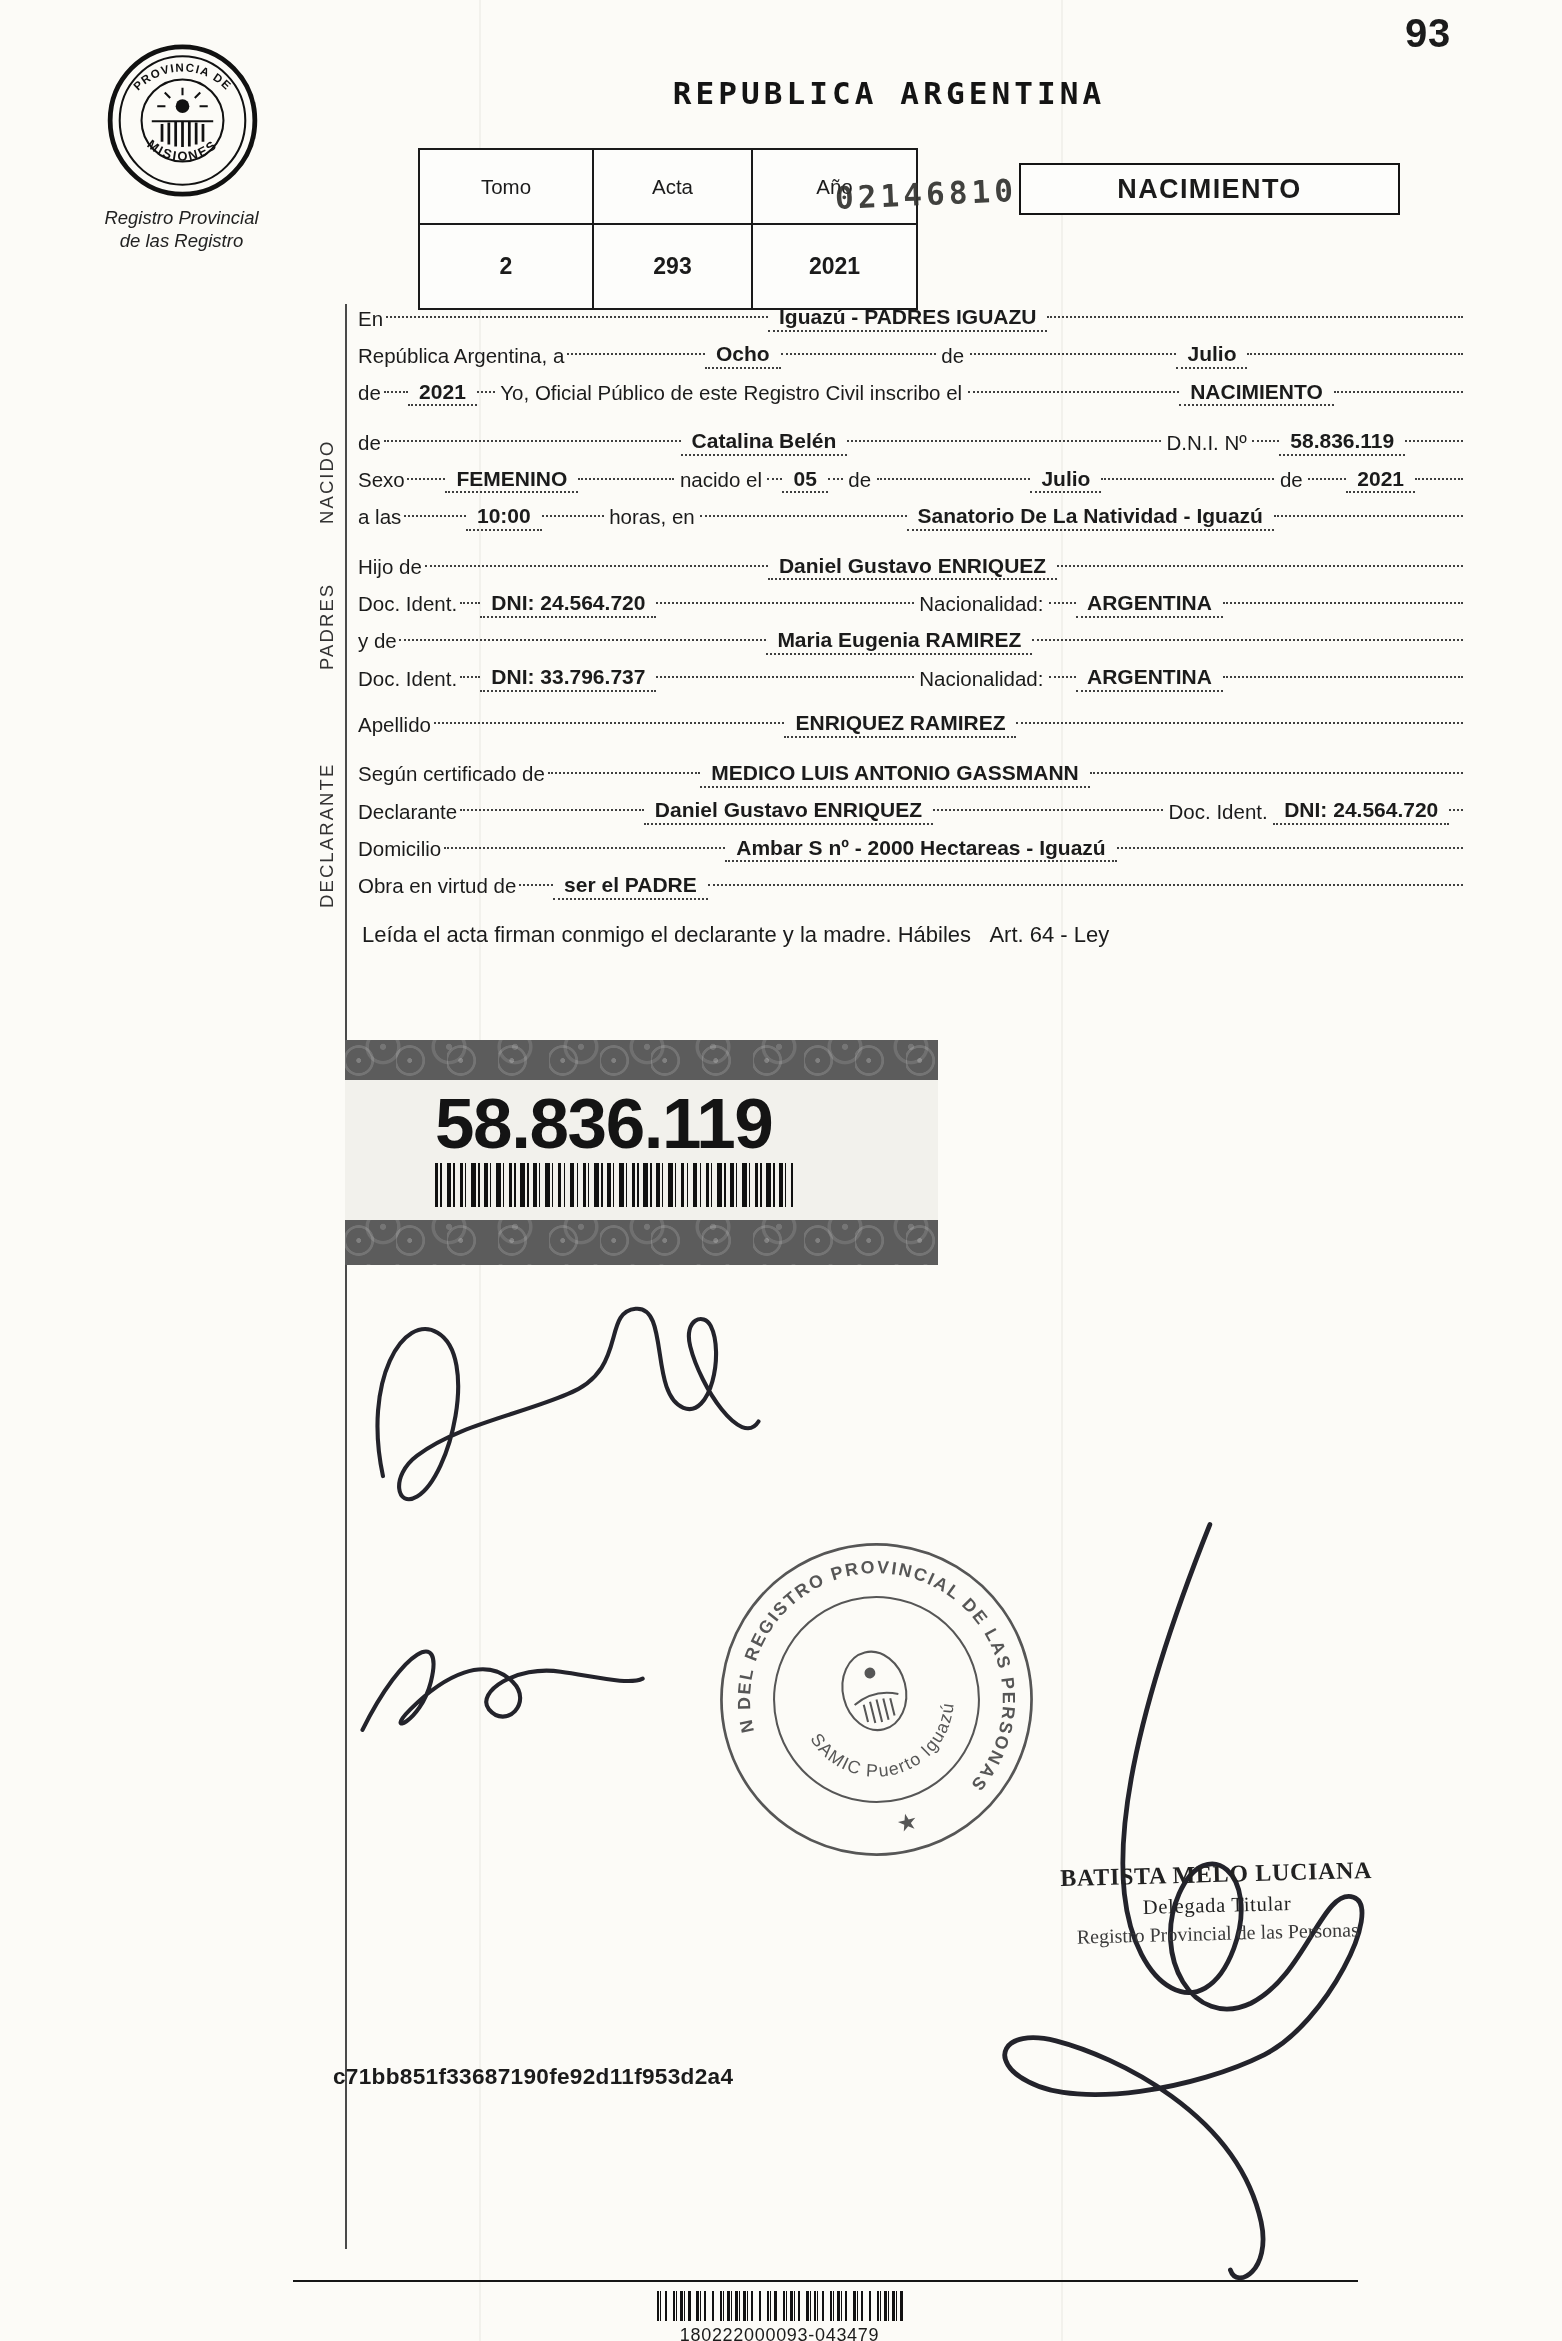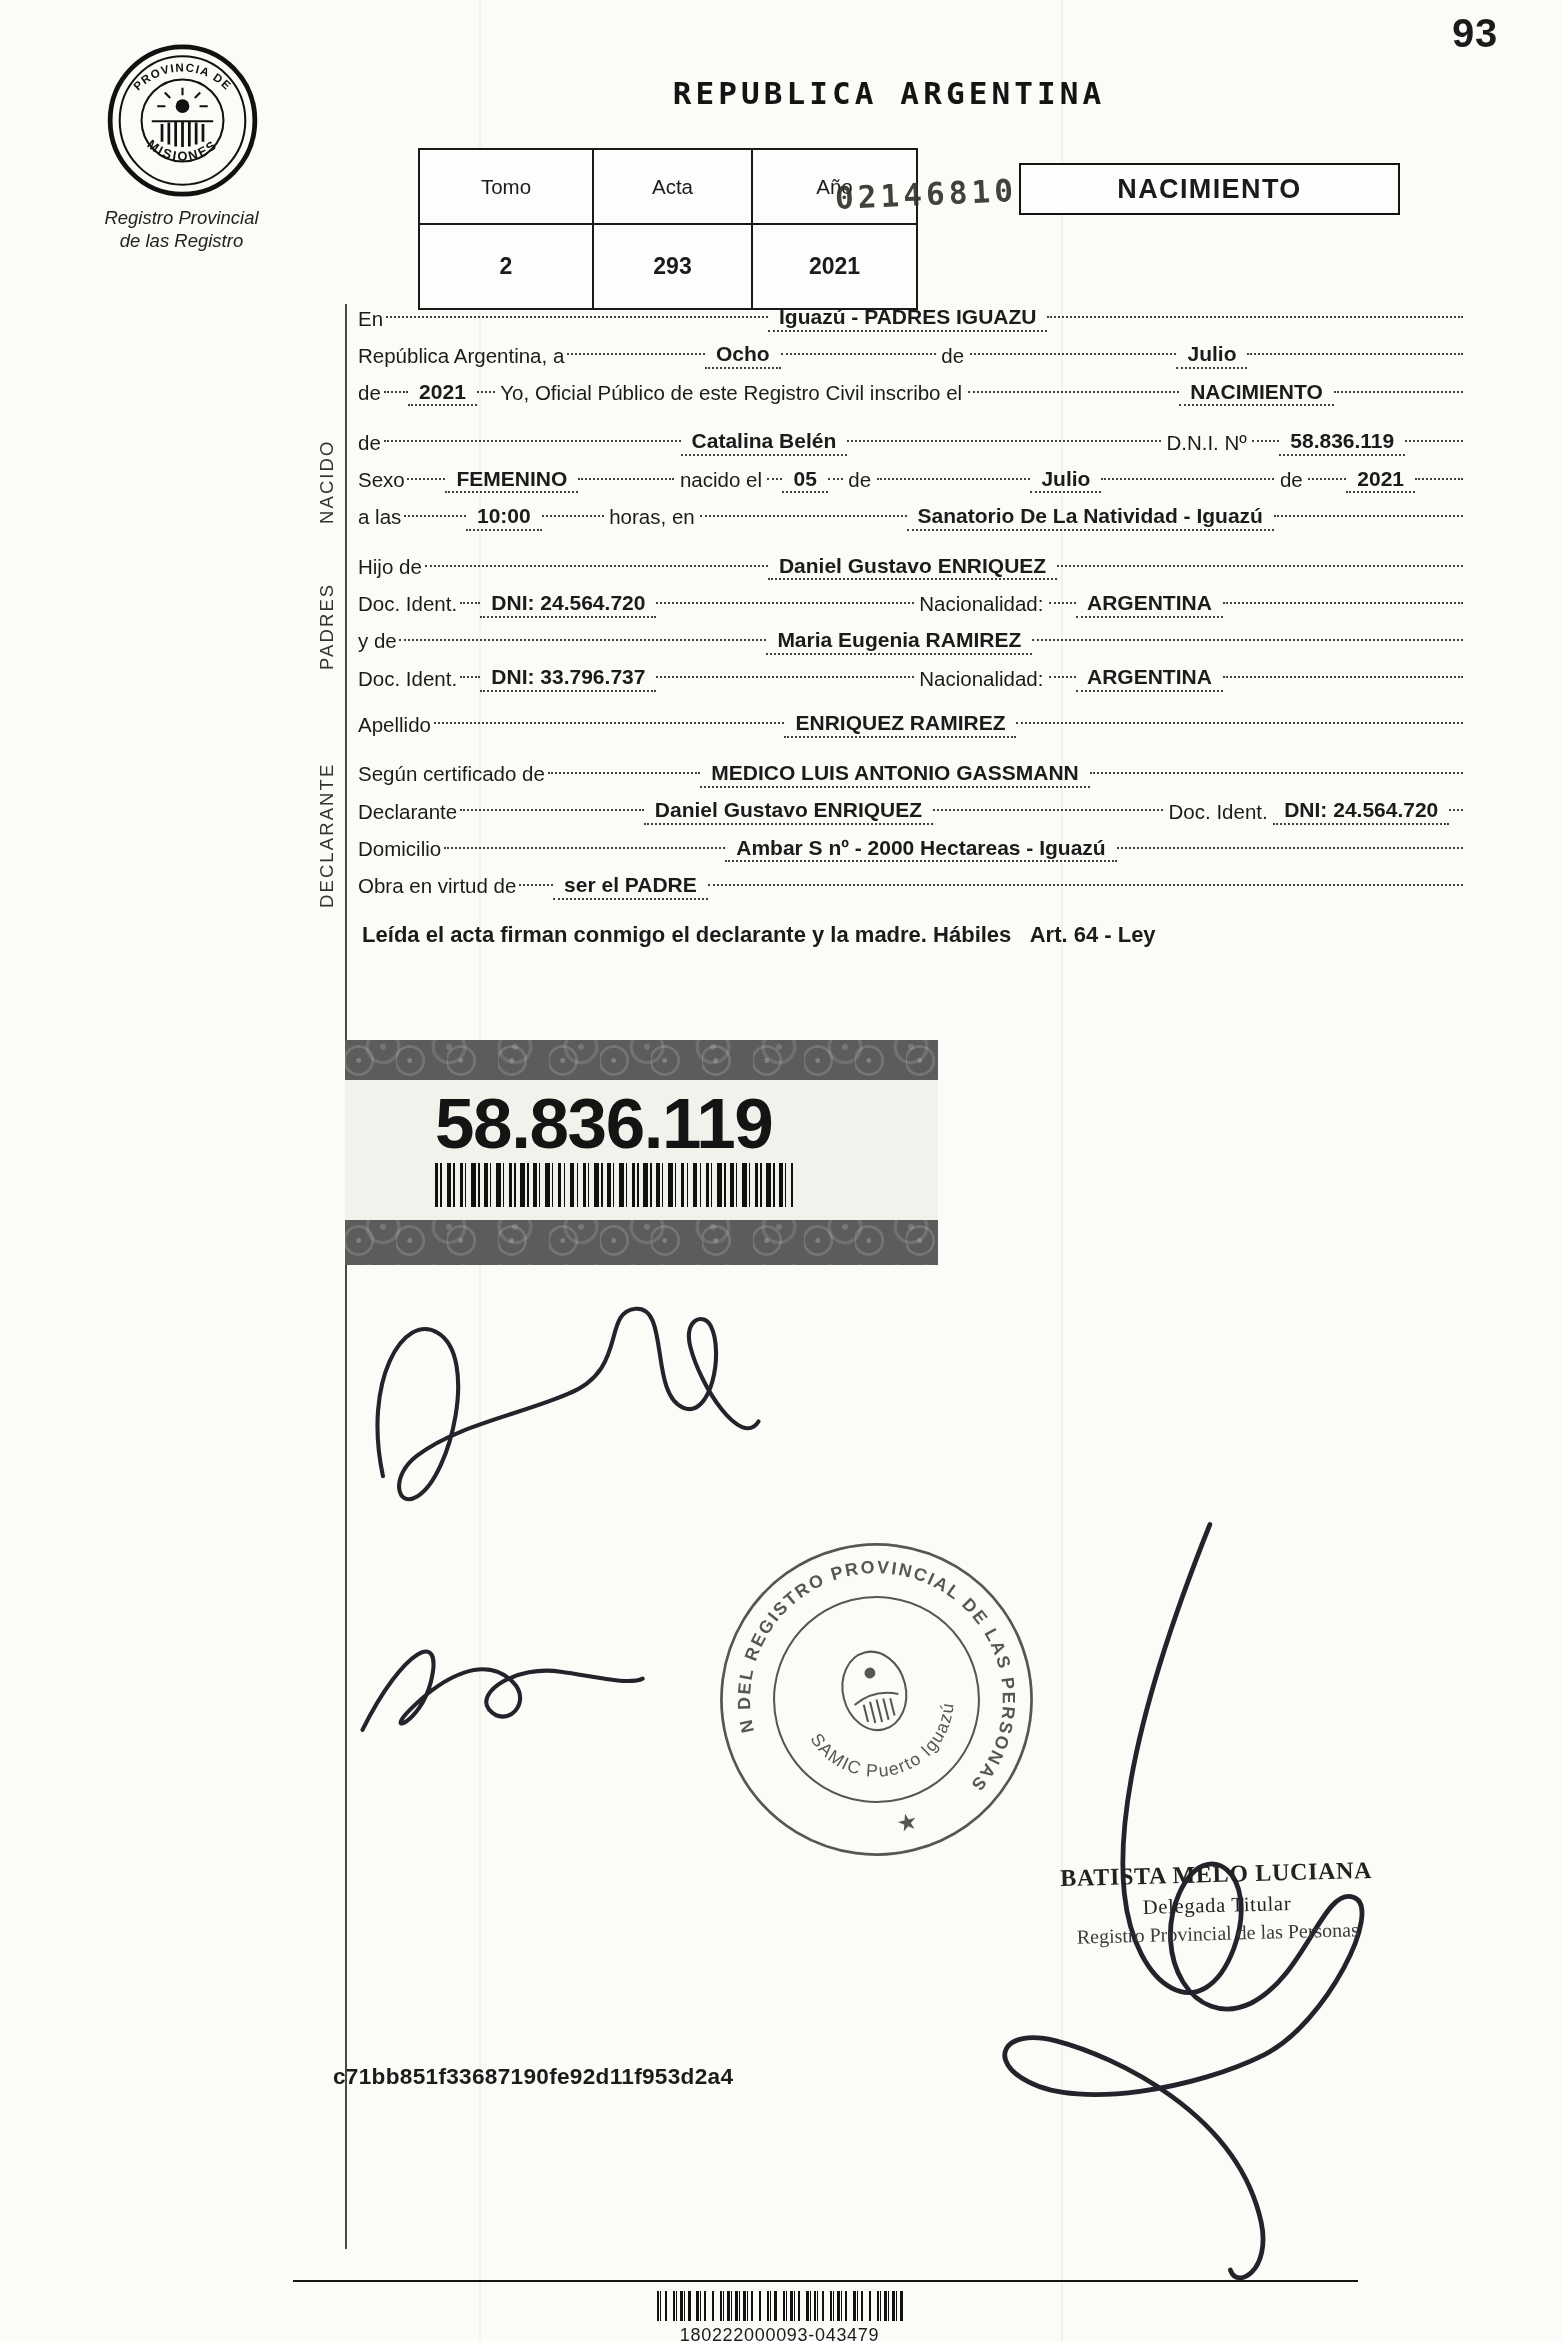--- a/index.html
+++ b/index.html
@@ -1,20 +1,20 @@
 <!DOCTYPE html>
 <html style="font-size:11px"><head>
 <meta charset="utf-8">
 <style>
   html,body{margin:0;padding:0;background:#e8e6e0;}
   .page{position:relative;width:1563px;height:2342px;background:#fcfbf7;
         font-family:"Liberation Sans",sans-serif;color:#1b1b1b;overflow:hidden;}
   .fold{position:absolute;top:0;bottom:0;width:2.1px;background:rgba(60,55,45,.05);}
 
-  .page-number{position:absolute;left:1452px;top:11px;font-size:40px;font-weight:700;letter-spacing:0.7px;}
+  .page-number{position:absolute;left:1405px;top:11px;font-size:40px;font-weight:700;letter-spacing:0.7px;}
 
   .logo{position:absolute;left:104px;top:42px;}
   .logo-caption{position:absolute;left:72px;top:206px;width:219px;text-align:center;
                 font-size:18.5px;line-height:1.25;color:#222;font-style:italic;}
 
   .title{position:absolute;left:260px;top:75px;width:1258px;text-align:center;
          font-family:"DejaVu Sans Mono",monospace;font-weight:700;font-size:31px;
          letter-spacing:4.1px;color:#141414;}
 
   .meta-table{position:absolute;left:418px;top:148px;border-collapse:collapse;background:#fdfdfb;}
@@ -42,21 +42,21 @@
   .form{position:absolute;left:358px;top:306px;width:1105px;}
   .fl{display:flex;align-items:center;height:25px;margin-bottom:12.3px;font-size:20.5px;white-space:nowrap;}
   .fl.gl{margin-bottom:24.6px;}
   .fl.gm{margin-bottom:21px;}
   .lb,.mid{flex:0 0 auto;padding-right:2.7px;}
   .mid{padding:0 5.5px;}
   .lead{flex-grow:var(--g,1);border-bottom:2.7px dotted #3f3f3f;height:0;margin-bottom:2.7px;min-width:9.6px;}
   .lead.fx{flex-grow:0;}
   .val{flex:0 0 auto;font-size:21px;font-weight:700;text-align:center;
        border-bottom:2.7px dotted #3f3f3f;padding:0 11px 0.7px;}
-  .closing{margin-top:11px;font-size:22px;font-weight:700;line-height:1.35;padding-left:4.1px;}
+  .closing{margin-top:11px;font-size:22px;font-weight:400;line-height:1.35;padding-left:4.1px;}
 
   .security{position:absolute;left:345px;top:1040px;width:593px;}
   .band{height:40px;background-color:#5c5c5c;
         background-image:
           radial-gradient(circle at 13.7px 20.5px, rgba(255,255,255,.22) 0 2.1px, transparent 2.7px 12.3px, rgba(255,255,255,.15) 13px 15px, transparent 15.7px),
           radial-gradient(circle at 38px 6.8px, rgba(235,235,235,.18) 0 2.7px, transparent 3.4px 13.7px, rgba(255,255,255,.12) 14.4px 17px, transparent 18px);
         background-size:51px 40px,66px 44px;}
   .band.bottom{height:45px;}
   .sec-mid{background:#f2f1ec;padding:8.2px 0 12.3px 90px;}
   .sec-num{font-size:71px;font-weight:700;line-height:1;color:#141414;letter-spacing:-1.4px;}

